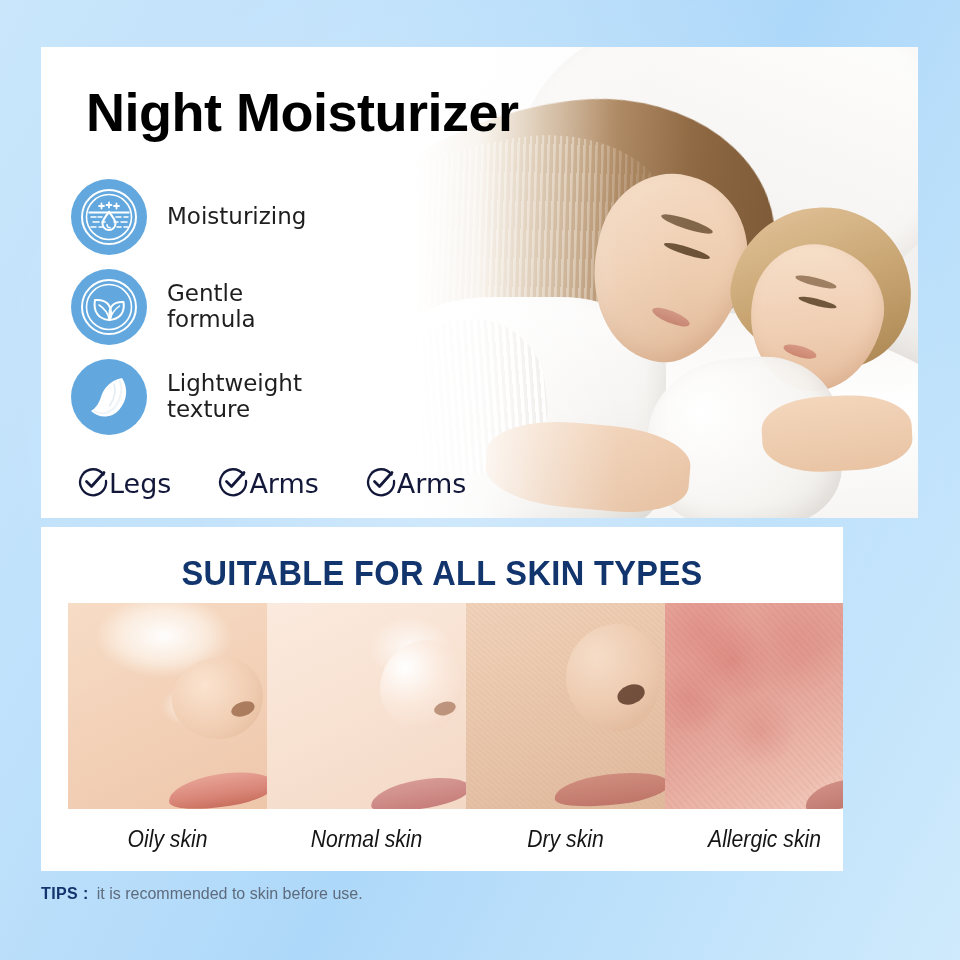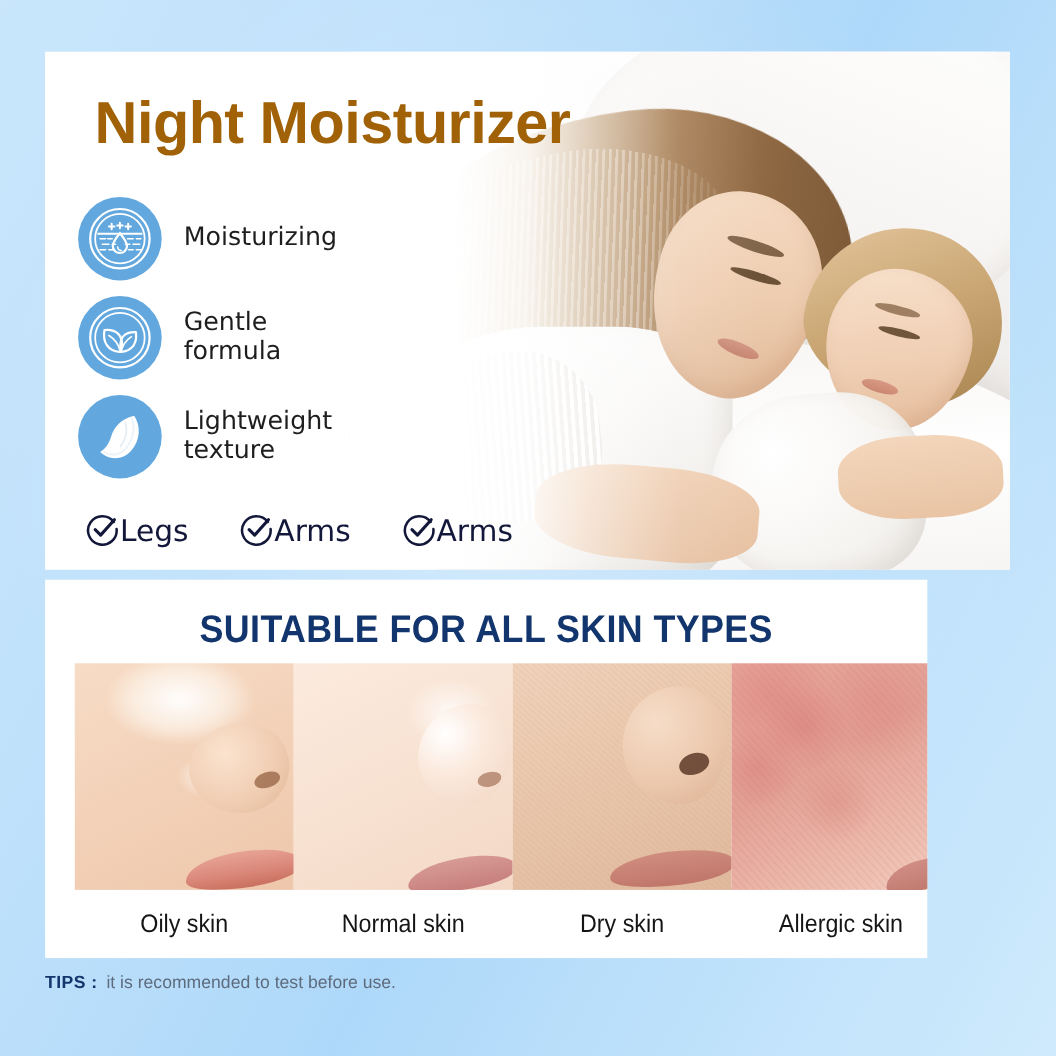--- a/index.html
+++ b/index.html
@@ -289,21 +289,21 @@
   }
 
   
   #hero-title {
     position: absolute;
     left: 45px;
     top: 34px;
     font-size: 54px;
     font-weight: 700;
     letter-spacing: -0.5px;
-    color: #a16207;
+    color: #000000;
     white-space: nowrap;
   }
 
   .features {
     position: absolute;
     left: 30px;
     top: 125px;
     width: 300px;
   }
   .feature-row {
@@ -362,20 +362,21 @@
     font-family: "Liberation Sans Narrow", "Liberation Sans", sans-serif;
     transform: scaleX(0.93);
   }
   .skin-grid {
     position: absolute;
     left: 27px;
     top: 76px;
     right: 27px;
     display: flex;
     justify-content: space-between;
+    font-style: italic;
   }
   .skin-cell {
     width: 199px;
   }
   .skin-photo {
     width: 199px;
     height: 206px;
     overflow: hidden;
     position: relative;
   }
@@ -694,16 +695,16 @@
           <span class="lip"></span>
         </div>
         <div class="skin-caption">Allergic skin</div>
       </div>
 
     </div>
   </div>
 
   <div id="tips">
     <span class="tips-label">TIPS :</span>
-    <span class="tips-text">it is recommended to test before use.</span>
+    <span class="tips-text">it is recommended to skin before use.</span>
   </div>
 
 </div>
 
 </body></html>

